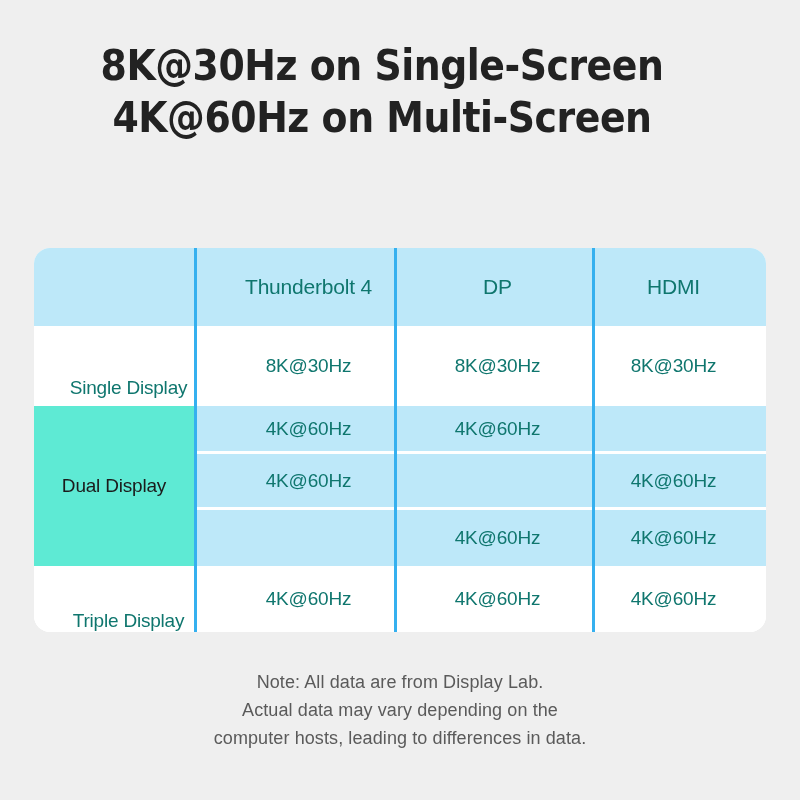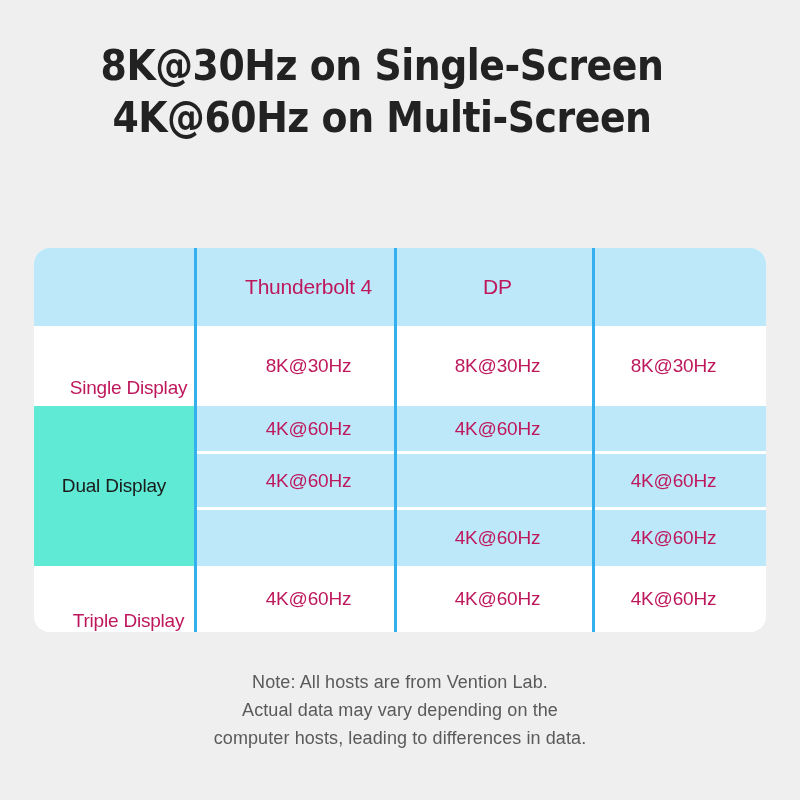--- a/index.html
+++ b/index.html
@@ -52,21 +52,21 @@
     width: 100%;
     box-sizing: border-box;
   }
 
   .cell {
     box-sizing: border-box;
     display: flex;
     align-items: center;
     justify-content: center;
     font-size: 19px;
-    color: #be185d;
+    color: #0f766e;
     letter-spacing: -0.2px;
     white-space: nowrap;
     padding-left: 29px;
   }
 
   
   .c-label { width: 160px; margin-top: 43px; }
   .c-tb4   { width: 200px; }
   .c-dp    { width: 178px; }
   .c-hdmi  { width: 174px; }
@@ -142,20 +142,21 @@
   <div class="title-line">8K@30Hz on Single-Screen</div>
   <div class="title-line">4K@60Hz on Multi-Screen</div>
 </div>
 
 <div class="table-card">
 
   <div class="trow row-header">
     <div class="cell c-label"></div>
     <div class="cell c-tb4">Thunderbolt 4</div>
     <div class="cell c-dp">DP</div>
+    <div class="cell c-hdmi">HDMI</div>
   </div>
 
   <div class="trow row-single">
     <div class="cell c-label">Single Display</div>
     <div class="cell c-tb4">8K@30Hz</div>
     <div class="cell c-dp">8K@30Hz</div>
     <div class="cell c-hdmi">8K@30Hz</div>
   </div>
 
   <div class="dual-wrap">
@@ -187,16 +188,16 @@
     <div class="cell c-dp">4K@60Hz</div>
     <div class="cell c-hdmi">4K@60Hz</div>
   </div>
 
   <div class="vline v1"></div>
   <div class="vline v2"></div>
   <div class="vline v3"></div>
 </div>
 
 <div class="note">
-  <div class="note-line">Note: All hosts are from Vention Lab.</div>
+  <div class="note-line">Note: All data are from Display Lab.</div>
   <div class="note-line">Actual data may vary depending on the</div>
   <div class="note-line">computer hosts, leading to differences in data.</div>
 </div>
 
 </body></html>

